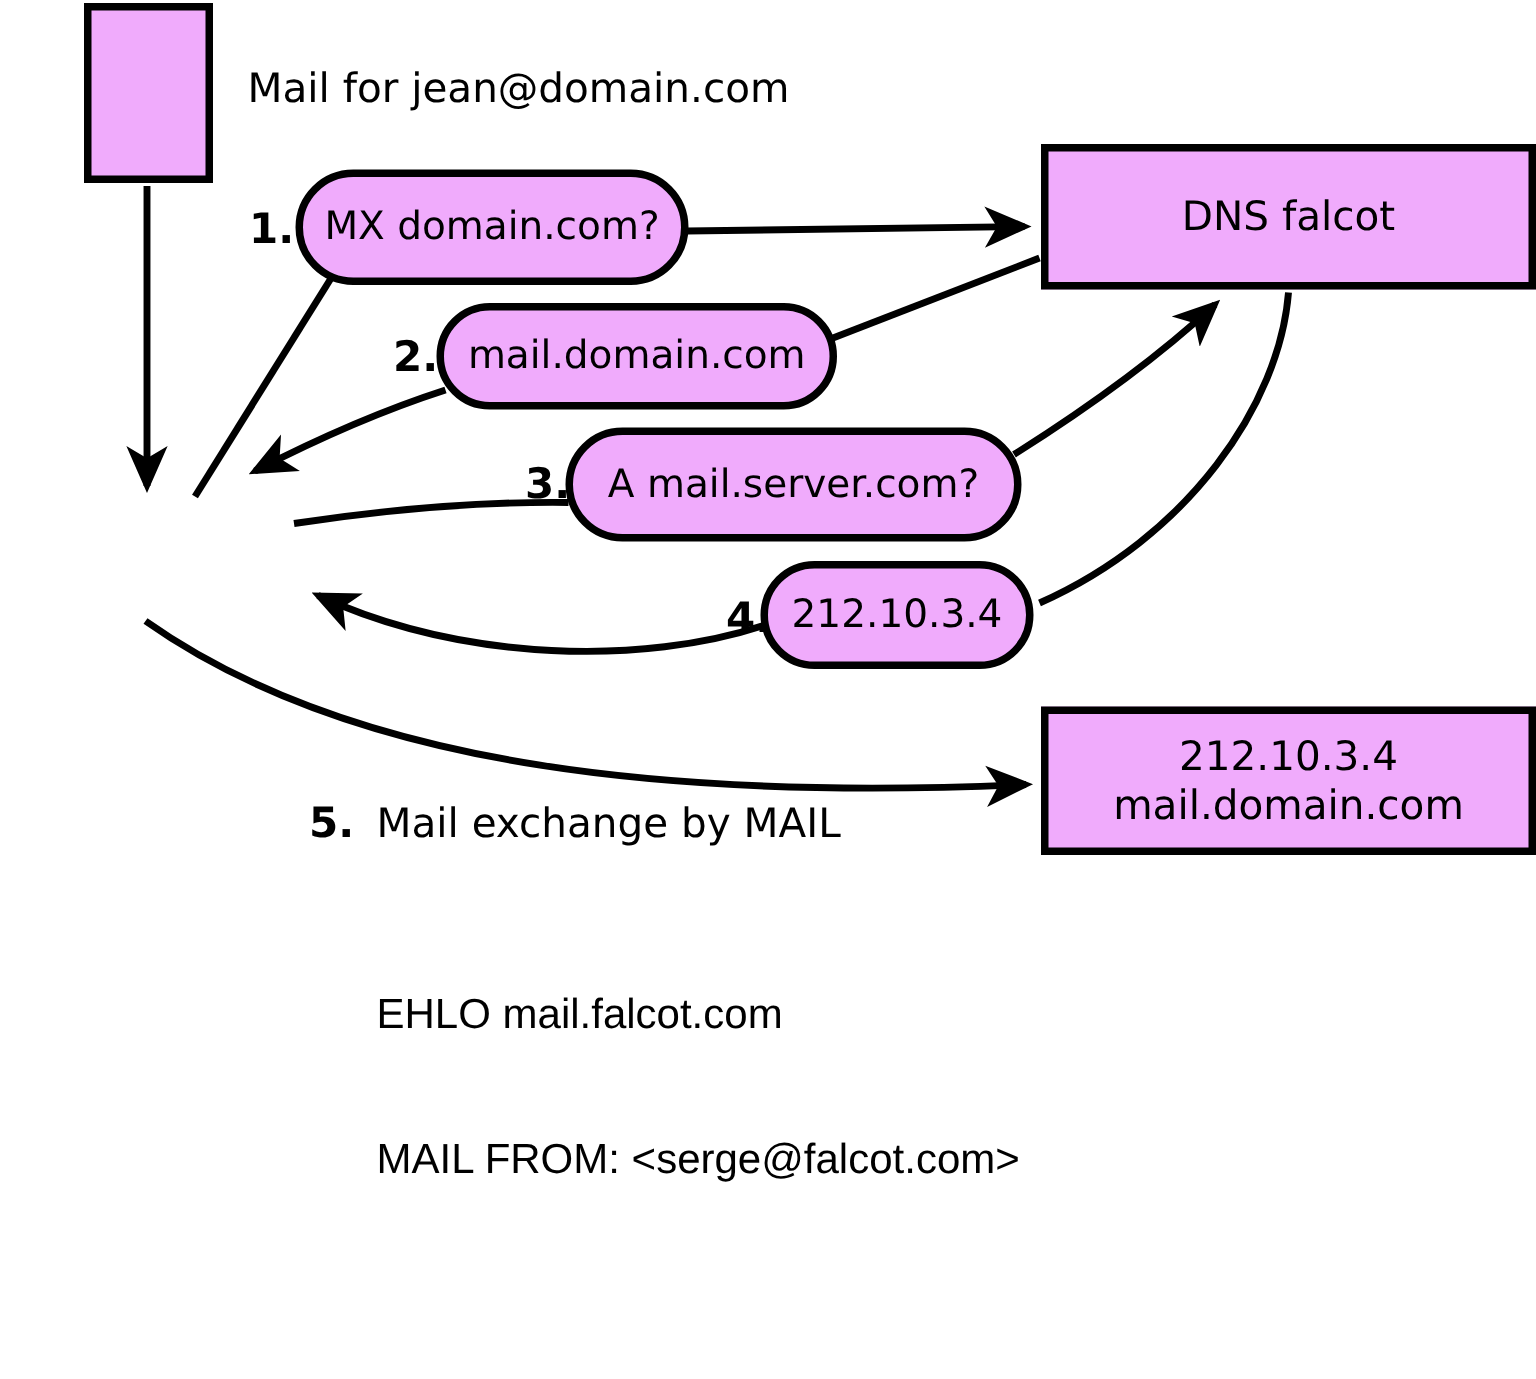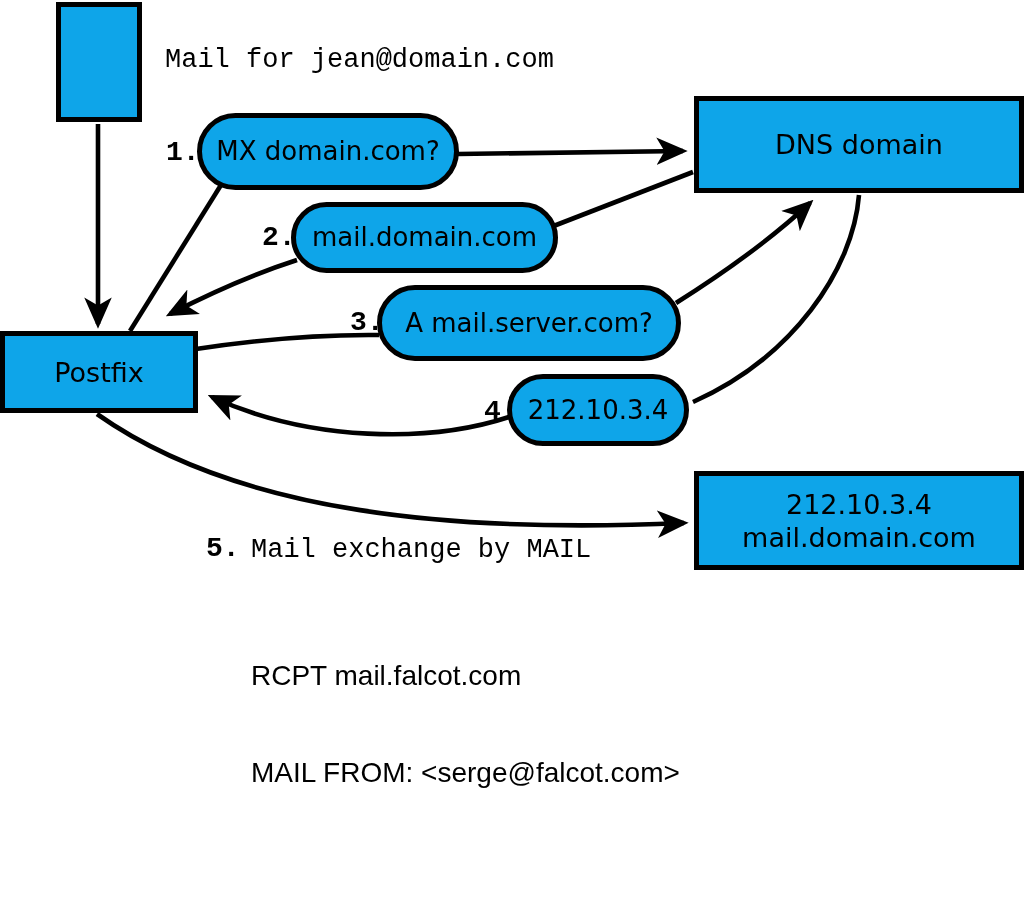--- a/index.html
+++ b/index.html
@@ -8,38 +8,37 @@
     width:1024px;height:919px;
     background:#ffffff;
     font-family:"DejaVu Sans",sans-serif;
     color:#000;
     overflow:hidden;
   }
   #wires{position:absolute;left:0;top:0;z-index:1;}
   .node{
     position:absolute;
     box-sizing:border-box;
-    background:#0ea5e9;
+    background:#f0abfc;
     border:5px solid #000;
     display:flex;
     align-items:center;
     justify-content:center;
     text-align:center;
     font-size:27px;
     line-height:33px;
     z-index:2;
   }
   .pill{border-radius:40px;font-size:26px;}
   .lbl{
     position:absolute;
     z-index:3;
     font-size:27px;
     line-height:32px;
     white-space:nowrap;
-    font-family:Liberation Mono, monospace;
   }
   .num{font-weight:bold;font-size:28px;}
   .smtp{
     position:absolute;
     left:251px;top:596px;
     z-index:3;
     font-family:"Liberation Sans",sans-serif;
     font-size:28px;
     white-space:pre;
   }
@@ -69,26 +68,23 @@
       <path d="M 509 417 C 430 443 310 442 212 397" marker-end="url(#ah)"></path>
       <path d="M 97 414 C 240 515 460 533 684 523" marker-end="url(#ah)"></path>
     </g>
   </svg>
 
   <div class="node" style="left:56px;top:2px;width:86px;height:120px;"></div>
 
   <div class="lbl" style="left:165px;top:44px;">Mail for jean@domain.com</div>
 
   <div class="node" style="left:694px;top:96px;width:330px;height:97px;">
-    <span>DNS domain</span>
+    <span>DNS falcot</span>
   </div>
 
-  <div class="node" style="left:0px;top:331px;width:198px;height:82px;">
-    <span>Postfix</span>
-  </div>
 
   <div class="node two-line" style="left:694px;top:471px;width:330px;height:99px;">
     <div>212.10.3.4</div>
     <div>mail.domain.com</div>
   </div>
 
   <div class="node pill" style="left:197px;top:113px;width:262px;height:77px;">
     <span>MX domain.com?</span>
   </div>
   <div class="lbl num" style="left:166px;top:137px;">1.</div>
@@ -105,21 +101,21 @@
 
   <div class="node pill" style="left:507px;top:374px;width:182px;height:72px;">
     <span>212.10.3.4</span>
   </div>
   <div class="lbl num" style="left:484px;top:396px;">4.</div>
 
   <div class="lbl num" style="left:206px;top:533px;">5.</div>
   <div class="lbl" style="left:251px;top:534px;">Mail exchange by MAIL</div>
 
   <div class="smtp">
-    <div class="smtp-line">RCPT mail.falcot.com</div>
+    <div class="smtp-line">EHLO mail.falcot.com</div>
     <div class="smtp-line">MAIL FROM: &lt;serge@falcot.com&gt;</div>
     
     
     
     
     
     
     
   </div>
 

